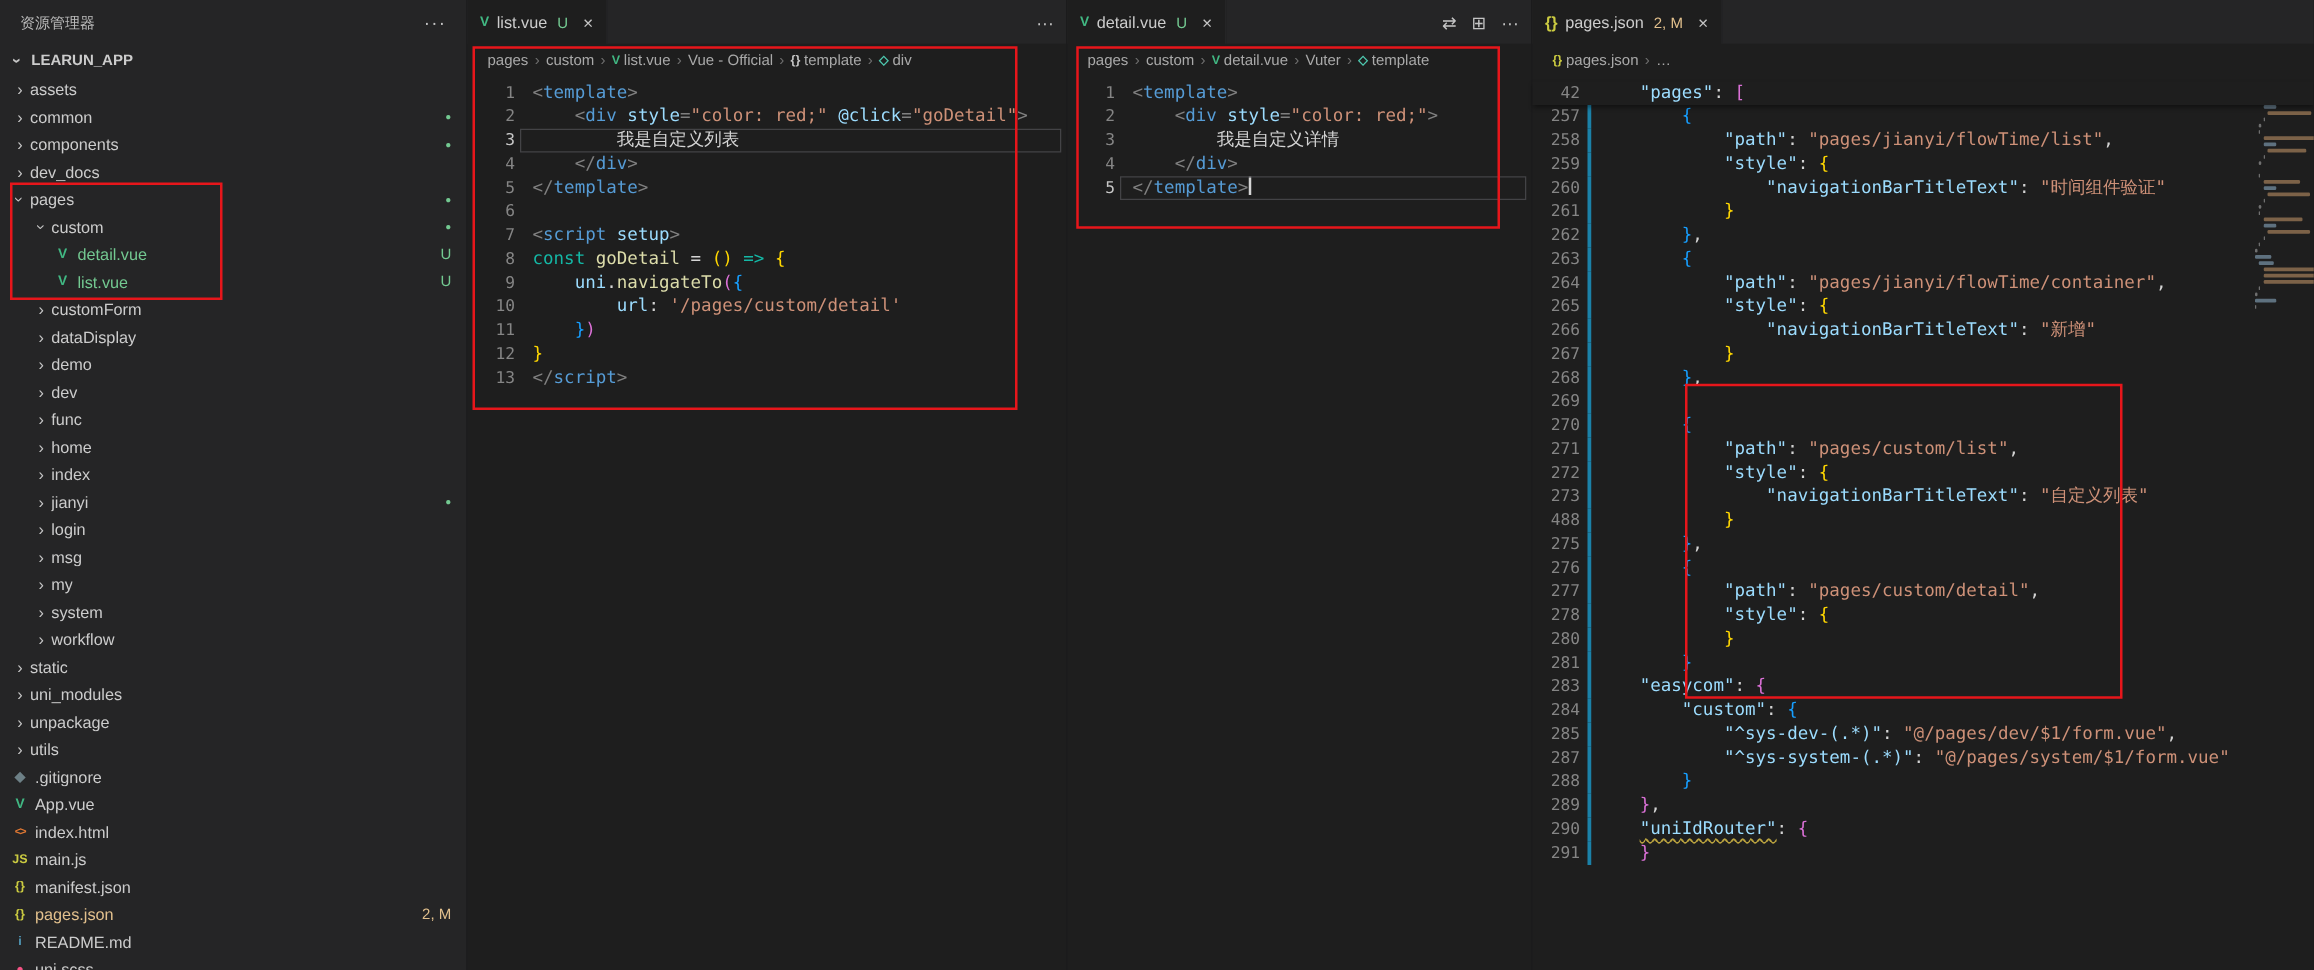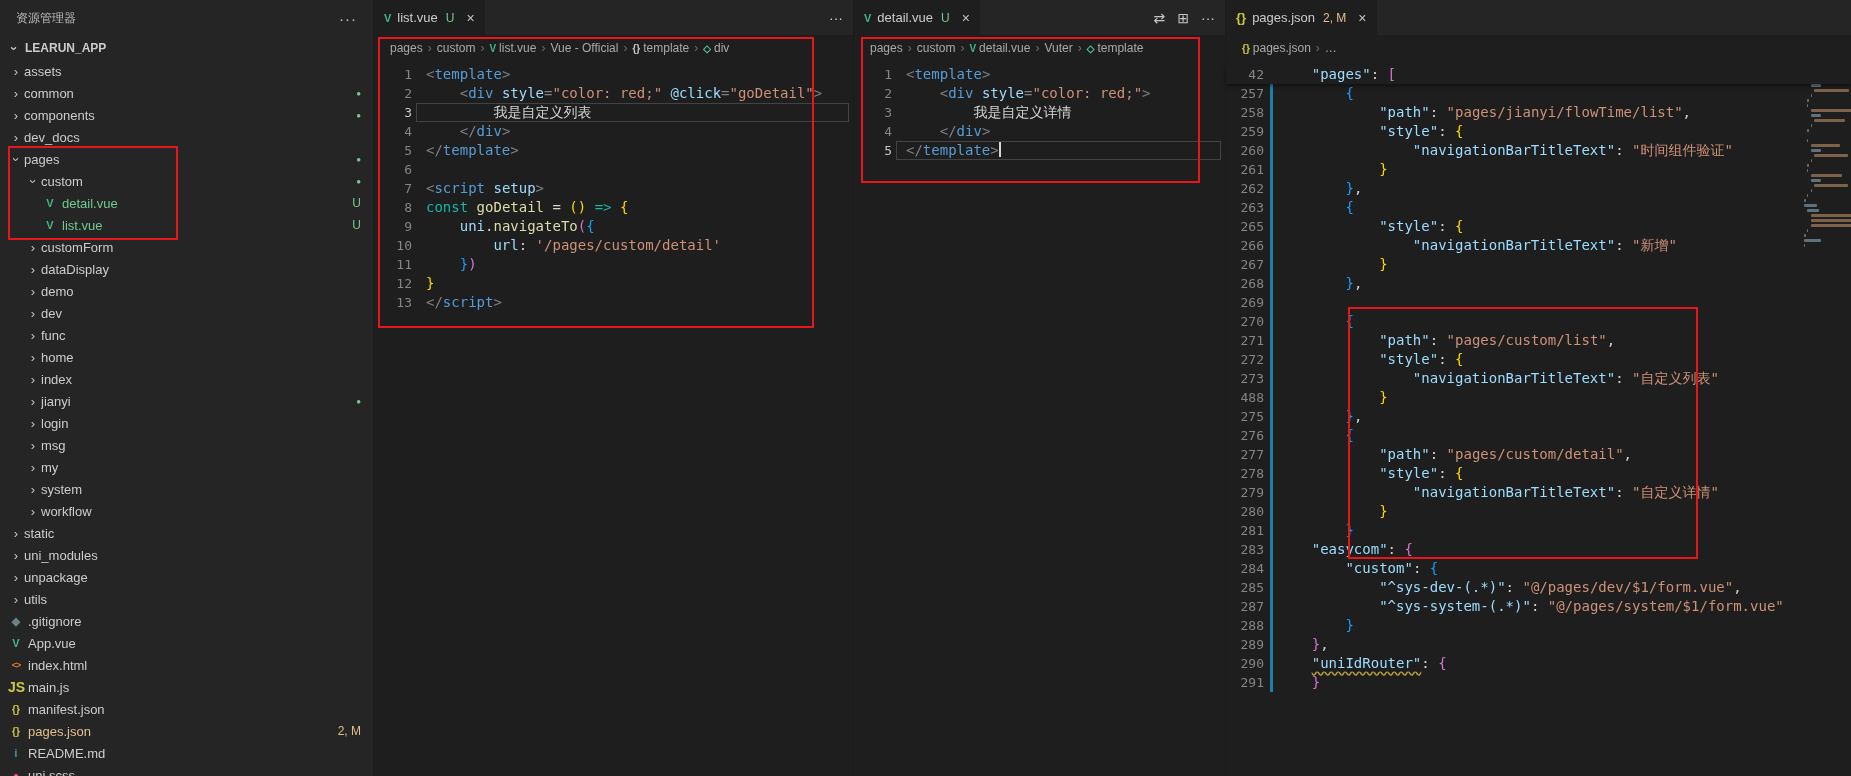--- a/index.html
+++ b/index.html
@@ -17,21 +17,21 @@
   .ficon{width:16px;flex:none;text-align:center;margin-right:4px;font-weight:bold;font-size:10px}
   .tlabel{overflow:hidden;text-overflow:ellipsis}
   .badge{position:absolute;right:12px;font-size:12px}
   .badge.dot{font-size:8px}
   .green{color:#73c991}.yellow{color:#e2c08d}
   .ic-vue{color:#41b883;font-size:11px}
   .ic-json{color:#cbcb41}
   .ic-braces{color:#c5c5c5}
   .ic-symbol{color:#4ec9b0;font-size:11px}
   .ic-html{color:#e37933;font-size:9px;letter-spacing:-1px}
-  .ic-js{color:#cbcb41;font-size:14px}
+  .ic-js{color:#cbcb41;font-size:10px}
   .ic-git{color:#6d8086;font-size:11px}
   .ic-info{color:#519aba}
   .ic-scss{color:#f55385;font-size:10px}
 
   
   .group{position:absolute;top:0;height:776px;background:#1e1e1e}
   #g1{left:374px;width:479px}
   #g2{left:853px;width:372px;border-left:1px solid #1b1b1c}
   #g3{left:1225px;width:626px;border-left:1px solid #1b1b1c}
   .tabbar{height:35px;background:#252526;display:flex;align-items:stretch;position:relative}
@@ -444,20 +444,25 @@
         <span class="gut">262</span>
         <span class="modbar"></span>
         <span class="ctext"><span class="sg-w">        </span><span class="sg-b3">}</span><span class="sg-w">,</span></span>
       </div>
       <div class="cline">
         <span class="gut">263</span>
         <span class="modbar"></span>
         <span class="ctext"><span class="sg-w">        </span><span class="sg-b3">{</span></span>
       </div>
       <div class="cline">
+        <span class="gut">264</span>
+        <span class="modbar"></span>
+        <span class="ctext"><span class="sg-w">            </span><span class="sg-jk">"path"</span><span class="sg-w">: </span><span class="sg-js">"pages/jianyi/flowTime/container"</span><span class="sg-w">,</span></span>
+      </div>
+      <div class="cline">
         <span class="gut">265</span>
         <span class="modbar"></span>
         <span class="ctext"><span class="sg-w">            </span><span class="sg-jk">"style"</span><span class="sg-w">: </span><span class="sg-b1">{</span></span>
       </div>
       <div class="cline">
         <span class="gut">266</span>
         <span class="modbar"></span>
         <span class="ctext"><span class="sg-w">                </span><span class="sg-jk">"navigationBarTitleText"</span><span class="sg-w">: </span><span class="sg-js">"新增"</span></span>
       </div>
       <div class="cline">
@@ -512,25 +517,20 @@
       </div>
       <div class="cline">
         <span class="gut">277</span>
         <span class="modbar"></span>
         <span class="ctext"><span class="sg-w">            </span><span class="sg-jk">"path"</span><span class="sg-w">: </span><span class="sg-js">"pages/custom/detail"</span><span class="sg-w">,</span></span>
       </div>
       <div class="cline">
         <span class="gut">278</span>
         <span class="modbar"></span>
         <span class="ctext"><span class="sg-w">            </span><span class="sg-jk">"style"</span><span class="sg-w">: </span><span class="sg-b1">{</span></span>
-      </div>
-      <div class="cline">
-        <span class="gut">279</span>
-        <span class="modbar"></span>
-        <span class="ctext"><span class="sg-w">                </span><span class="sg-jk">"navigationBarTitleText"</span><span class="sg-w">: </span><span class="sg-js">"自定义详情"</span></span>
       </div>
       <div class="cline">
         <span class="gut">280</span>
         <span class="modbar"></span>
         <span class="ctext"><span class="sg-w">            </span><span class="sg-b1">}</span></span>
       </div>
       <div class="cline">
         <span class="gut">281</span>
         <span class="modbar"></span>
         <span class="ctext"><span class="sg-w">        </span><span class="sg-b3">}</span></span>

